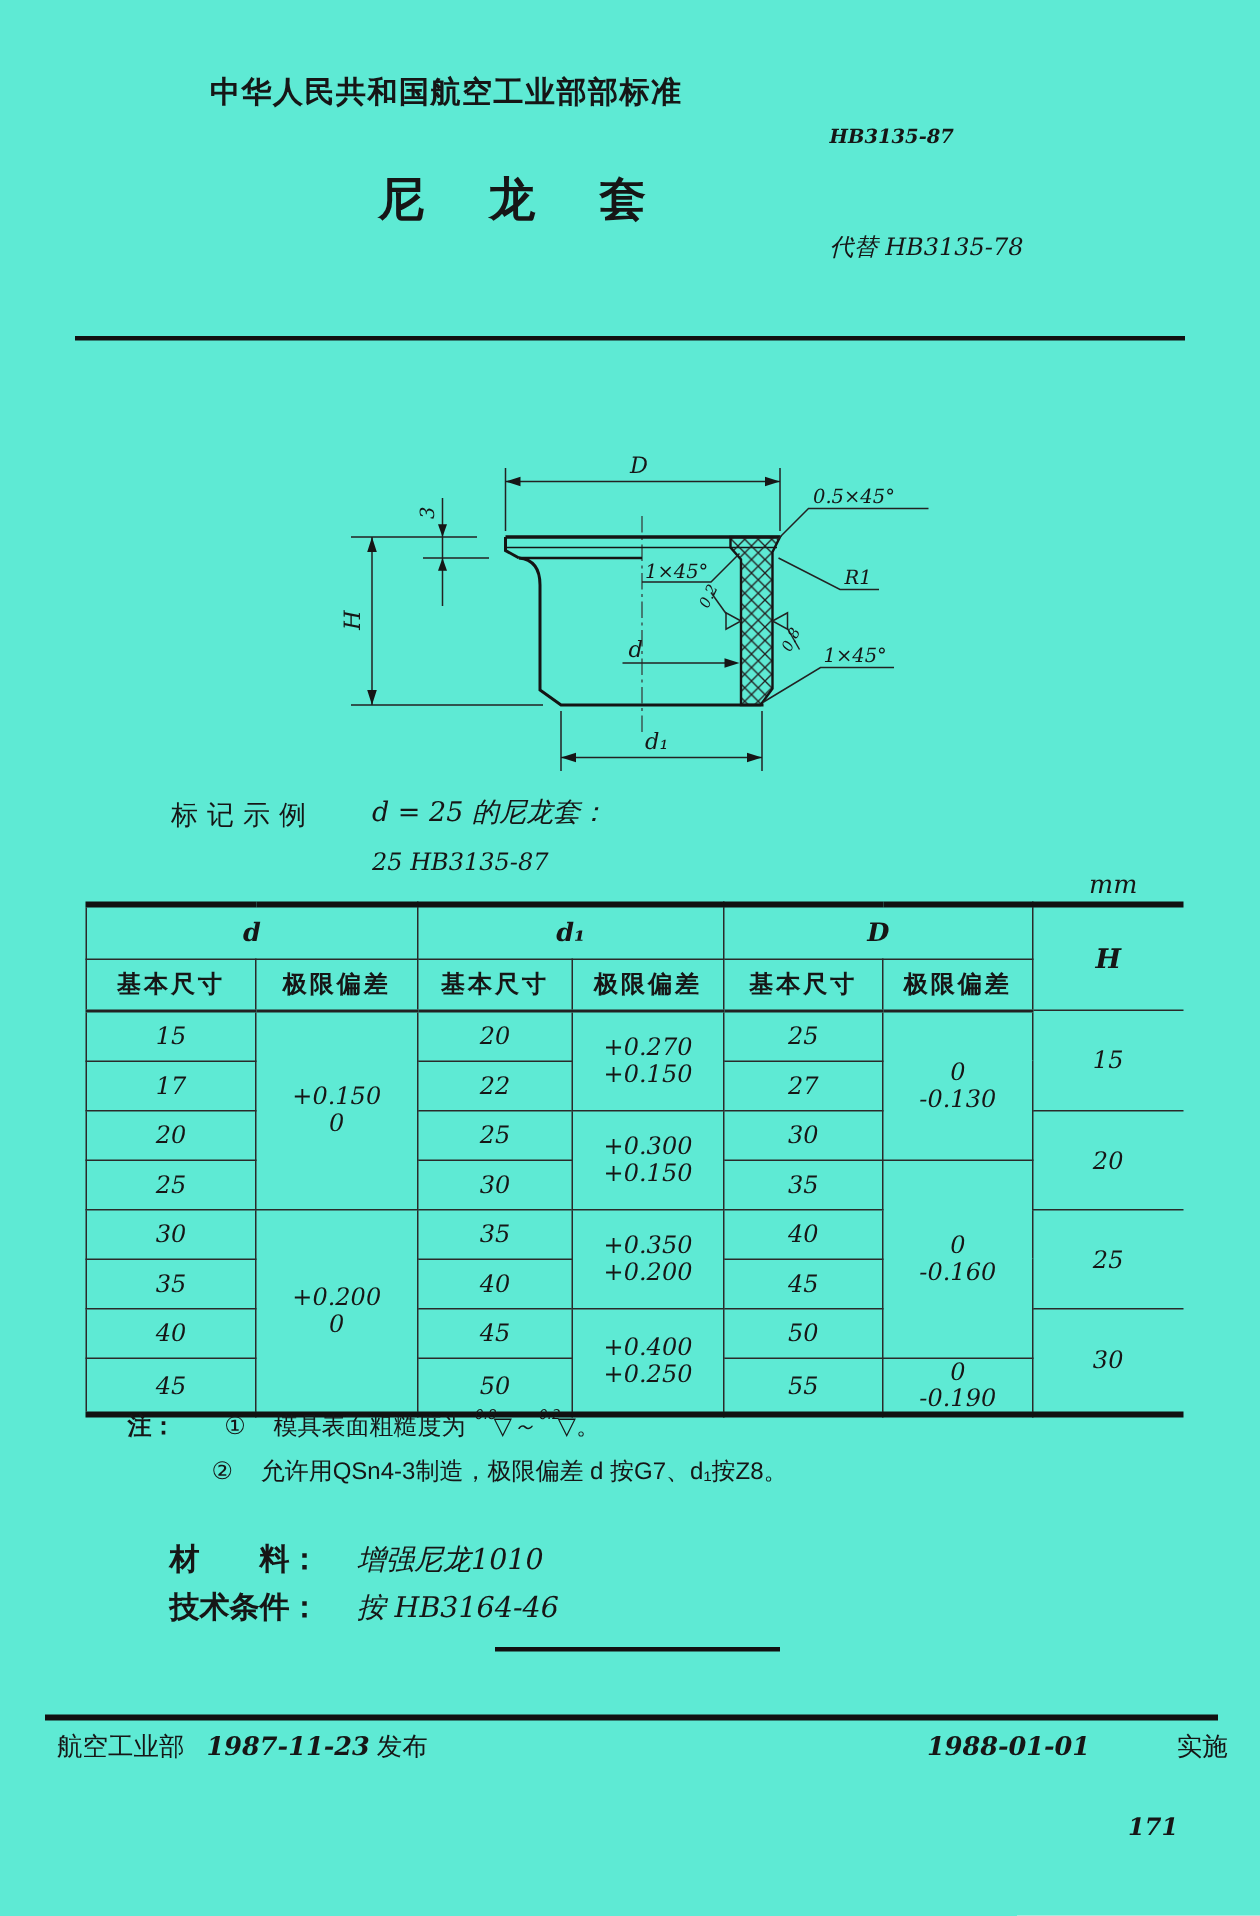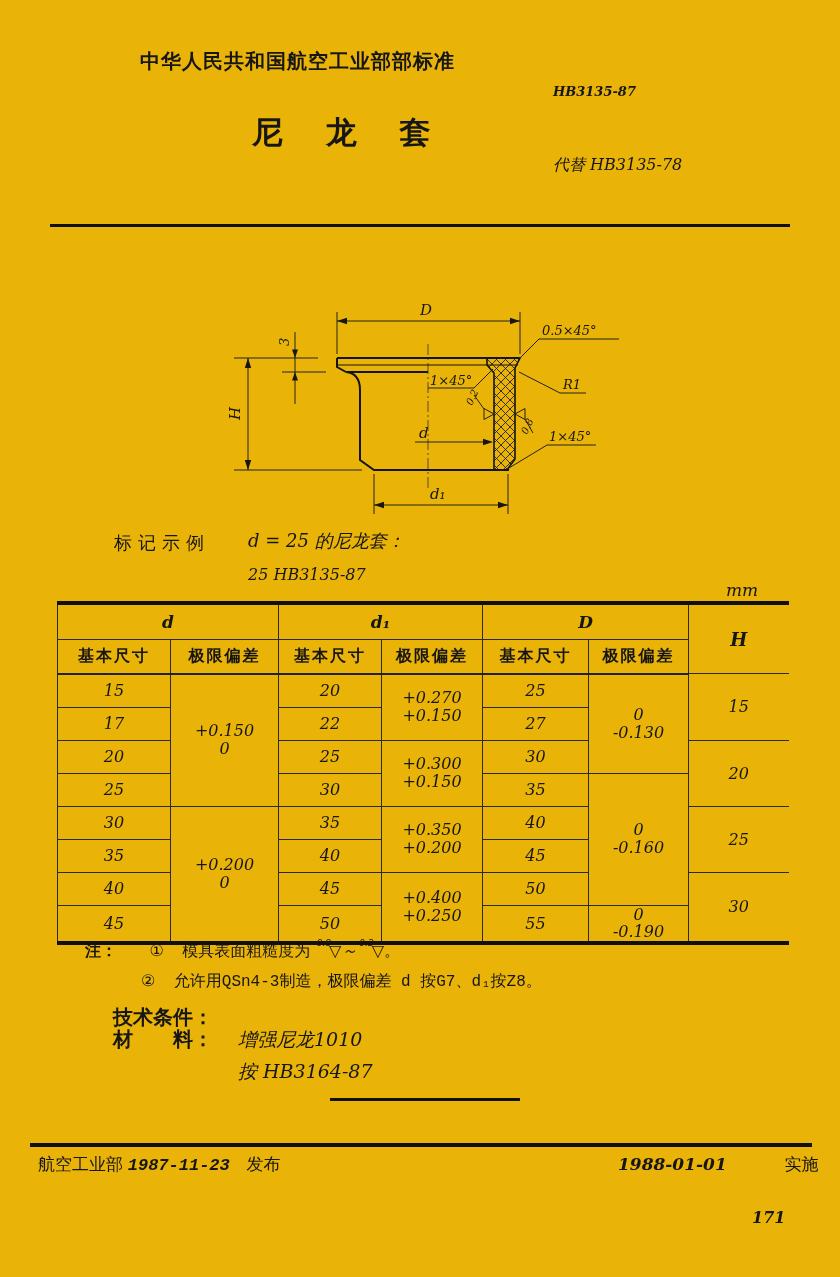--- a/index.html
+++ b/index.html
@@ -1,20 +1,20 @@
 <!DOCTYPE html>
 <html><head>
 <meta charset="utf-8">
 <style>
   html,body{margin:0;padding:0;background:#e8e8e4;}
-  .page{position:relative;width:840px;height:1277px;margin:0 auto;background:#eab308;color:#161616;
+  .page{position:relative;width:840px;height:1277px;margin:0 auto;background:#5eead4;color:#161616;
         font-family:"Liberation Sans",sans-serif;overflow:hidden;}
   .abs{position:absolute;}
   .hw{font-family:"DejaVu Serif",serif;font-style:italic;}          
-  .cjk{font-family:Liberation Mono, monospace;font-style:normal;}         
+  .cjk{font-family:Liberation Sans, sans-serif;font-style:normal;}         
   .rule{background:#111;}
   
   .org-line{left:140px;top:48px;font-size:20px;font-weight:bold;letter-spacing:1px;font-family:"DejaVu Serif",serif;}
   .std-code{left:553px;top:84px;font-size:13px;font-weight:bold;}
   .doc-title{left:252px;top:112px;font-size:31px;font-weight:600;letter-spacing:16px;font-family:"DejaVu Serif",serif;}
   .replaces{left:553px;top:155px;font-size:16px;}
   
   .mark-label{left:114px;top:531px;font-size:18px;letter-spacing:6px;}
   .mark-line1{left:248px;top:529px;font-size:18px;text-align:right;}
   .mark-line2{left:248px;top:565px;font-size:16px;}
@@ -245,29 +245,29 @@
     <span class="cjk" style="margin-left:14px;">模具表面粗糙度为</span>
     <span class="rough"><sup>0.8</sup><span>▽</span></span><span class="hw">～</span><span class="rough"><sup>0.2</sup><span>▽</span></span><span class="cjk">。</span>
   </div>
   <div class="abs note-row" style="left:141px;top:971px;">
     <span>②</span>
     <span class="cjk" style="margin-left:14px;">允许用QSn4-3制造，极限偏差 d 按G7、d₁按Z8。</span>
   </div>
 
   <div class="abs mat-label cjk" style="left:85px;top:1026px;">材　　料：</div>
   <div class="abs mat-value hw" style="left:238px;top:1027px;">增强尼龙1010</div>
-  <div class="abs mat-label cjk" style="left:85px;top:1004px;">技术条件：</div>
-  <div class="abs mat-value hw" style="left:238px;top:1059px;">按 HB3164-87</div>
+  <div class="abs mat-label cjk" style="left:85px;top:1058px;">技术条件：</div>
+  <div class="abs mat-value hw" style="left:238px;top:1059px;">按 HB3164-46</div>
   <div class="abs rule" style="left:330px;top:1098px;width:190px;height:3px;"></div>
 
   <div class="abs rule foot-rule"></div>
   <div class="abs foot-text" style="left:38px;">
     <span class="cjk">航空工业部</span>
-    <span class="hw" style="font-weight:bold;font-family:Liberation Mono, monospace;">1987-11-23</span>
-    <span class="cjk" style="margin-left:12px;">发布</span>
+    <span class="hw" style="margin-left:10px;font-weight:bold;">1987-11-23</span>
+    <span class="cjk" style="">发布</span>
   </div>
   <div class="abs foot-text" style="left:618px;">
     <span class="hw" style="font-weight:bold;">1988-01-01</span>
     <span class="cjk" style="margin-left:53px;">实施</span>
   </div>
   <div class="abs page-num hw">171</div>
 
 </div>
 
 </body></html>

